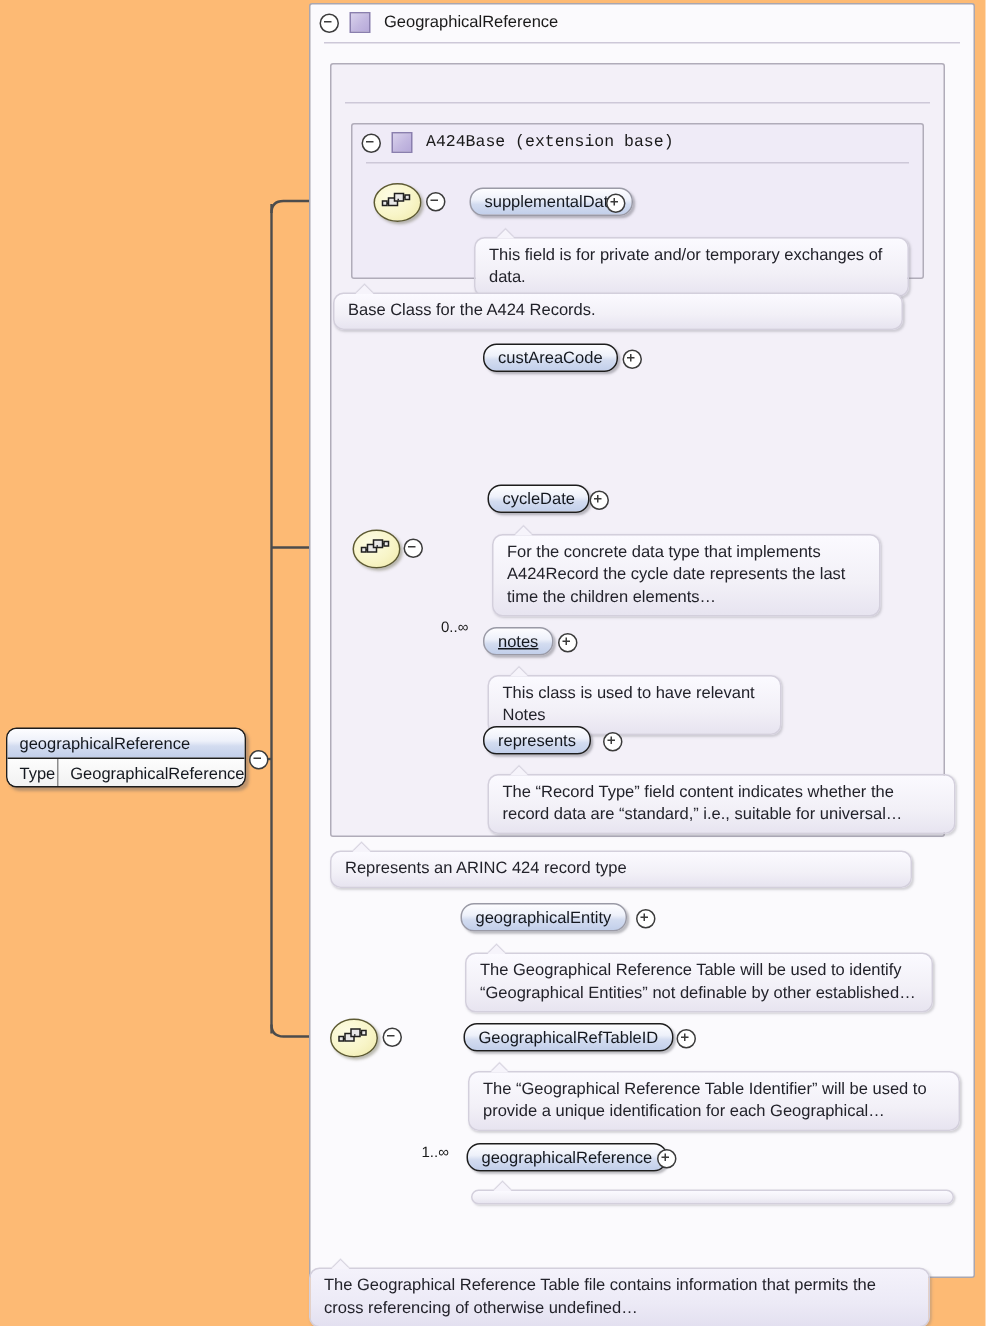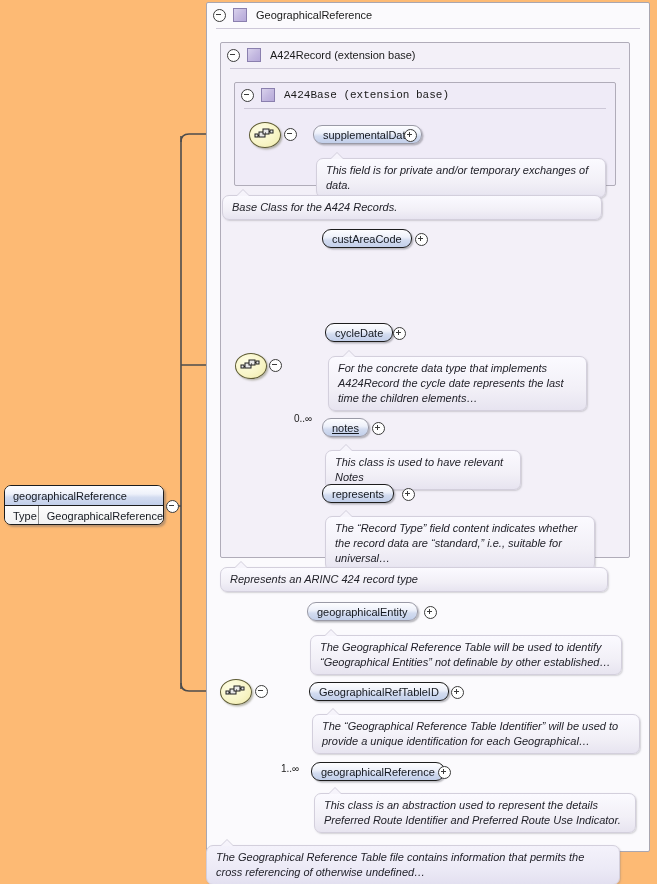--- a/index.html
+++ b/index.html
@@ -134,21 +134,20 @@
     position: absolute;
     box-sizing: border-box;
     border: 1px solid #d3cfdc;
     border-radius: 7px;
     background: linear-gradient(to bottom, #fbfaff 0%, #f2f0f7 60%, #e7e4f0 100%);
     color: #22222a;
     font-size: 11px;
     line-height: 15px;
     padding: 4px 8px 4px 9px;
     box-shadow: 1px 1px 1.5px rgba(120,118,130,0.30);
-    font-style: italic;
   }
   .anno .tail {
     position: absolute;
     left: 14px;
     top: -6px;
     width: 0; height: 0;
     border-left: 6px solid transparent;
     border-right: 6px solid transparent;
     border-bottom: 6px solid #f6f4fb;
     filter: drop-shadow(0 -1px 0 #d3cfdc);
@@ -264,25 +263,20 @@
   </div>
   <div class="container-head" style="left:206px; top:2px; width:444px;">
     <span class="toggle"></span>
     <span class="ct-square"></span>
     <span class="ctitle">GeographicalReference</span>
   </div>
   <div class="head-rule" style="left:216px; top:28px; width:424px;"></div>
 
   <div class="container-box lvl1" style="left:220px; top:42px; width:410px; height:516px; border-radius:2px;">
   </div>
-  <div class="container-head" style="left:220px; top:42px; width:410px;">
-    <span class="toggle"></span>
-    <span class="ct-square"></span>
-    <span class="ctitle">A424Record (extension base)</span>
-  </div>
   <div class="head-rule" style="left:230px; top:68px; width:390px;"></div>
 
   <div class="container-box lvl2" style="left:234px; top:82px; width:382px; height:104px; border-radius:2px;">
   </div>
   <div class="container-head" style="left:234px; top:82px; width:382px;font-family:Liberation Mono, monospace;">
     <span class="toggle"></span>
     <span class="ct-square"></span>
     <span class="ctitle">A424Base (extension base)</span>
   </div>
   <div class="head-rule" style="left:244px; top:108px; width:362px;"></div>
@@ -382,21 +376,21 @@
   <span class="elem-plus toggle plus" style="left:372px; top:422px;"></span>
   <div class="anno" style="left:325px; top:450px; width:196px;">
     <span class="tail"></span>
     <span>This class is used to have relevant Notes</span>
   </div>
 
   <div class="elem required" style="left:322px; top:484px;">
     <span>represents</span>
   </div>
   <span class="elem-plus toggle plus" style="left:402px; top:488px;"></span>
-  <div class="anno" style="left:325px; top:516px; width:270px;">
+  <div class="anno" style="left:325px; top:516px; width:312px;">
     <span class="tail"></span>
     <span>The “Record Type” field content indicates whether the record data are “standard,” i.e., suitable for universal…</span>
   </div>
 
   <div class="anno" style="left:220px; top:567px; width:388px;">
     <span class="tail"></span>
     <span>Represents an ARINC 424 record type</span>
   </div>
 
   <div class="elem optional" style="left:307px; top:602px;">
@@ -417,21 +411,20 @@
     <span>The “Geographical Reference Table Identifier” will be used to provide a unique identification for each Geographical…</span>
   </div>
 
   <span class="card" style="left:281px; top:763px;">1..∞</span>
   <div class="elem required" style="left:311px; top:762px;">
     <span>geographicalReference</span>
   </div>
   <span class="elem-plus toggle plus" style="left:438px; top:766px;"></span>
   <div class="anno" style="left:314px; top:793px; width:322px;">
     <span class="tail"></span>
-    <span>This class is an abstraction used to represent the details Preferred Route Identifier and Preferred Route Use Indicator.</span>
   </div>
 
   <div class="anno" style="left:206px; top:845px; width:414px; background:linear-gradient(to bottom,#f4f2fb 0%,#eceaf6 60%,#e3e0f0 100%);">
     <span class="tail"></span>
     <span>The Geographical Reference Table file contains information that permits the cross referencing of otherwise undefined…</span>
   </div>
 
 </div>
 
 </body></html>

